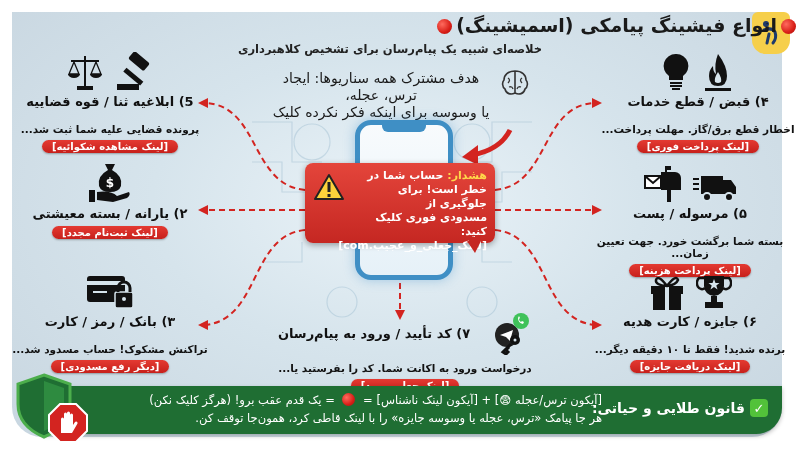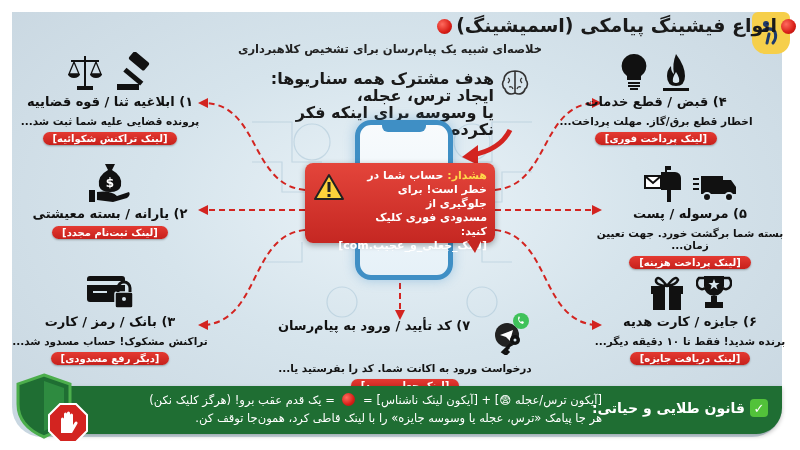--- a/index.html
+++ b/index.html
@@ -4,26 +4,26 @@
 <style>
 *{box-sizing:border-box;margin:0;padding:0}
 html,body{width:800px;height:450px;overflow:hidden;background:#fff}
 body{font-family:"DejaVu Sans",sans-serif;position:relative;direction:rtl}
 .canvas{position:absolute;left:12px;top:12px;width:770px;height:425px;border-radius:0 0 30px 30px;
   background:radial-gradient(ellipse at 50% 45%,#eaf3f8 0%,#d6e4ec 45%,#c8d6e0 100%);overflow:hidden}
 .circuit{position:absolute;inset:0;opacity:.35}
 .logo{position:absolute;left:752px;top:12px;width:38px;height:42px;background:#f6cf4a;border-radius:6px 6px 14px 14px;display:flex;align-items:center;justify-content:center}
 .title{position:absolute;top:14px;left:0;width:800px;text-align:right;font-weight:bold;font-size:19px;color:#1a1a1a;direction:rtl}
 .subtitle{position:absolute;top:42px;left:0;width:780px;text-align:center;font-size:11.5px;color:#222;font-weight:bold}
-.goal{position:absolute;top:70px;left:268px;width:226px;text-align:right;font-size:16px;font-weight:bold;line-height:17px;color:#1a1a1a}
+.goal{position:absolute;top:70px;left:268px;width:226px;text-align:center;font-size:14px;font-weight:normal;line-height:17px;color:#1a1a1a}
 .brain{position:absolute;left:500px;top:68px}
 .card{position:absolute;width:200px;text-align:center;direction:rtl}
 .card .icons{height:44px;display:flex;justify-content:center;align-items:flex-end;gap:10px}
 .card .h{font-weight:bold;font-size:13px;color:#111;margin-top:2px}
-.card .d{font-size:10.5px;color:#111;font-weight:bold;margin-top:6px}
+.card .d{font-size:10.5px;color:#111;font-weight:bold;margin-top:14px}
 .pill{display:inline-block;margin-top:4px;background:linear-gradient(#e43a32,#c7201b);color:#fff;font-size:10px;font-weight:bold;padding:1px 10px;border-radius:10px;box-shadow:0 1px 2px rgba(0,0,0,.3)}
 .dot{display:inline-block;width:15px;height:15px;border-radius:50%;background:radial-gradient(circle at 35% 35%,#ff6b5e,#d81e17 60%,#a11310);vertical-align:-2px;margin:0 4px}
 .phone{position:absolute;left:355px;top:120px;width:98px;height:160px;border:5px solid #3f8fc5;border-radius:16px;background:linear-gradient(#f8fbfd,#e6f1f8);box-shadow:0 0 12px rgba(60,140,200,.4)}
 .phone .notch{position:absolute;top:-1px;left:22px;width:44px;height:8px;background:#3f8fc5;border-radius:0 0 6px 6px}
 .alert{position:absolute;left:305px;top:163px;width:190px;height:80px;background:linear-gradient(#e4453b,#c52722);border-radius:8px;color:#fff;font-size:11px;font-weight:bold;line-height:14px;padding:6px 8px 0 8px;text-align:right;box-shadow:0 2px 6px rgba(0,0,0,.35)}
 .alert .warn{color:#ffd84a}
 .alert .tail{position:absolute;right:14px;bottom:-10px;width:0;height:0;border-left:8px solid transparent;border-right:6px solid transparent;border-top:12px solid #c52722}
 .alert .tri{position:absolute;left:8px;top:10px}
 .card7{position:absolute;left:270px;top:318px;width:270px;text-align:center}
 .card7 .h{font-weight:bold;font-size:13px;color:#111}
@@ -128,23 +128,23 @@
       <rect x="2" y="32" width="22" height="6" fill="#111"></rect>
     </svg>
     <svg width="40" height="40" viewBox="0 0 40 40">
       <rect x="19" y="4" width="2" height="30" fill="#111"></rect>
         <rect x="6" y="8" width="28" height="2" fill="#111"></rect>
       <path d="M4 22 L9 10 L14 22 Z M26 22 L31 10 L36 22 Z" stroke="#111" stroke-width="1.3" fill="none"></path>
       <path d="M3 22 a6 4 0 0 0 12 0 Z M25 22 a6 4 0 0 0 12 0 Z" fill="#111"></path>
       <rect x="12" y="34" width="16" height="4" fill="#111"></rect>
     </svg>
   </div>
-  <div class="h">۱) ابلاغیه ثنا / قوه قضاییه</div>
+  <div class="h">5) ابلاغیه ثنا / قوه قضاییه</div>
   <div class="d">پرونده قضایی علیه شما ثبت شد...</div>
-  <span class="pill">[لینک تراکنش شکوائیه]</span>
+  <span class="pill">[لینک مشاهده شکوائیه]</span>
 </div>
 
 <div class="card" style="left:10px;top:160px">
   <div class="icons">
     <svg width="46" height="44" viewBox="0 0 46 44">
       <path d="M18 4 L28 4 L25 10 Q36 16 34 26 Q32 32 23 32 Q14 32 12 26 Q10 16 21 10 Z" fill="#111"></path>
       <text x="23" y="27" font-size="12" fill="#fff" text-anchor="middle" font-family="DejaVu Sans,sans-serif" font-weight="bold">$</text>
       <rect x="2" y="30" width="6" height="12" fill="#111"></rect>
       <path d="M10 32 Q24 30 30 36 L42 32 Q44 35 40 38 L26 42 L10 40 Z" fill="#111"></path>
     </svg>
@@ -162,21 +162,21 @@
       <rect x="30" y="22" width="18" height="16" rx="2" fill="#111" stroke="#d6e4ec" stroke-width="1.5"></rect>
       <path d="M33 22 v-4 a6 6 0 0 1 12 0 v4" stroke="#111" stroke-width="3" fill="none"></path>
       <circle cx="39" cy="29" r="2" fill="#d6e4ec"></circle>
     </svg>
   </div>
   <div class="h">۳) بانک / رمز / کارت</div>
   <div class="d">تراکنش مشکوک! حساب مسدود شد...</div>
   <span class="pill">[دیگر رفع مسدودی]</span>
 </div>
 
-<div class="card" style="left:556px;top:48px">
+<div class="card" style="left:598px;top:48px">
   <div class="icons">
     <svg width="34" height="40" viewBox="0 0 34 40">
       <path d="M17 2 Q26 14 26 24 Q26 34 17 34 Q8 34 8 24 Q8 18 12 14 Q12 20 15 22 Q13 12 17 2 Z" fill="#111"></path>
       <path d="M17 20 Q21 26 20 30 Q17 32 14 30 Q13 26 17 20 Z" fill="#d6e4ec"></path>
       <rect x="4" y="36" width="26" height="3" fill="#111"></rect>
     </svg>
     <svg width="30" height="40" viewBox="0 0 30 40">
       <path d="M15 2 a12 12 0 0 1 7 22 v4 h-14 v-4 a12 12 0 0 1 7 -22 Z" fill="#111"></path>
       <rect x="9" y="30" width="12" height="2" fill="#111"></rect>
         <rect x="9" y="33" width="12" height="2" fill="#111"></rect>
@@ -228,21 +228,21 @@
       <rect x="17" y="14" width="4" height="24" fill="#d6e4ec"></rect>
       <path d="M19 14 Q10 2 8 8 Q7 13 19 14 Q28 13 30 8 Q28 2 19 14" stroke="#111" stroke-width="2.5" fill="none"></path>
     </svg>
   </div>
   <div class="h">۶) جایزه / کارت هدیه</div>
   <div class="d">برنده شدید! فقط تا ۱۰ دقیقه دیگر...</div>
   <span class="pill">[لینک دریافت جایزه]</span>
 </div>
 
 <div class="card7">
-  <div style="display:flex;justify-content:center;align-items:flex-start;gap:24px;direction:rtl">
+  <div style="display:flex;justify-content:center;align-items:center;gap:24px;direction:rtl">
     <div style="position:relative;width:38px;height:30px">
       <svg style="position:absolute;left:0;top:4px" width="26" height="26" viewBox="0 0 26 26">
         <circle cx="13" cy="13" r="12" fill="#222"></circle>
         <path d="M6 13 L19 8 L16 19 L12 15 Z" fill="#fff"></path>
       </svg>
       <svg style="position:absolute;left:18px;top:-6px" width="18" height="18" viewBox="0 0 18 18">
         <circle cx="9" cy="9" r="8" fill="#3fc25a"></circle>
         <path d="M6 6 q0 5 5 6 l1 -2 l-2 -1 l-1 1 q-2 -1 -2 -3 l1 -1 l-1 -2 Z" fill="#fff"></path>
       </svg>
     </div>

